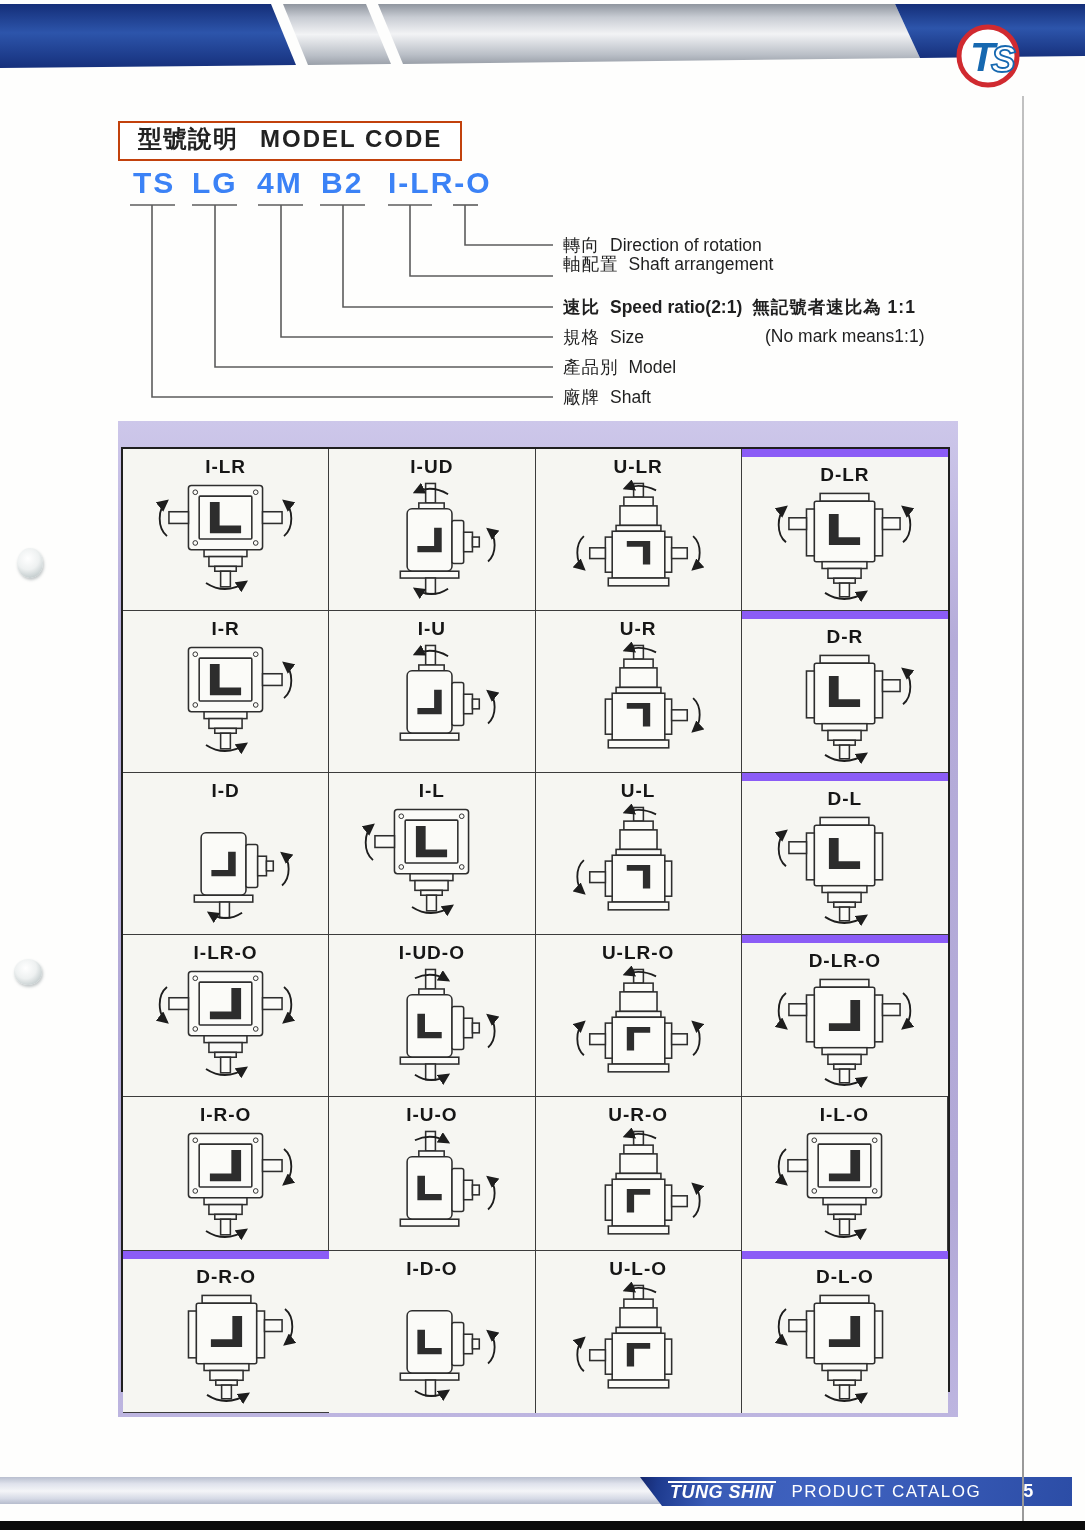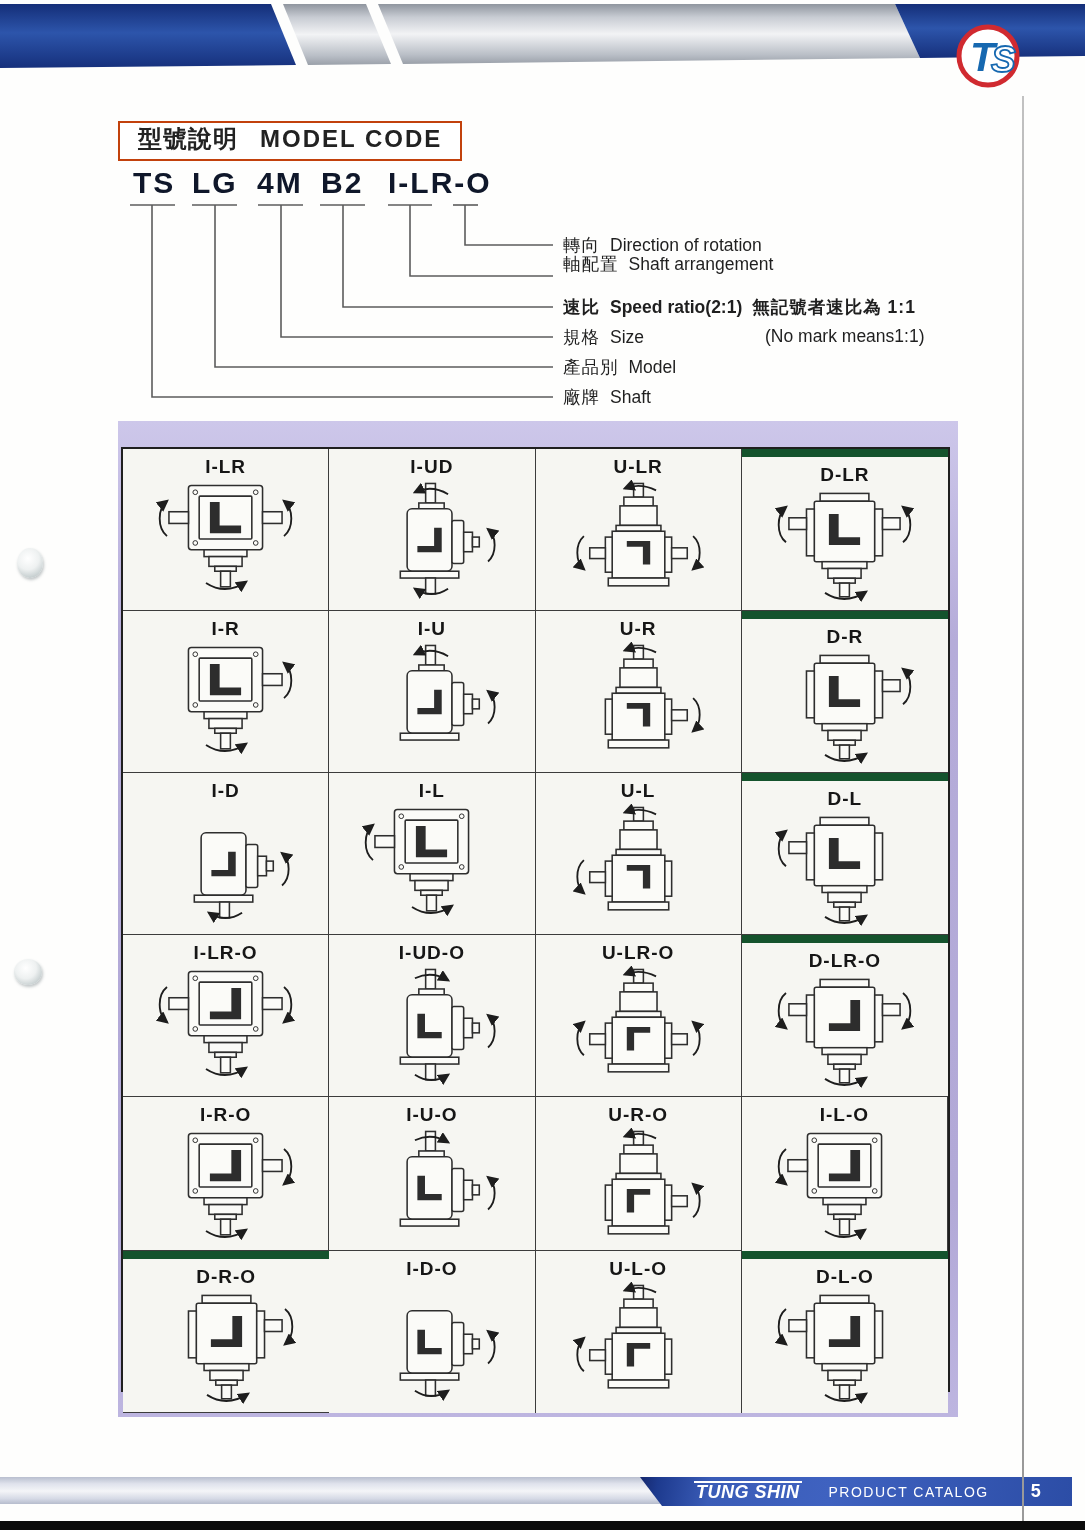--- a/index.html
+++ b/index.html
@@ -15,54 +15,54 @@
         box-shadow:1px 2px 3px rgba(120,130,135,.45);}
   .edge-line{position:absolute;width:2px;background:linear-gradient(180deg,#c2c2c2,#8f8f8f 40%,#9a9a9a);}
   .scan-strip{position:absolute;left:0;width:1085px;background:#0b0b0b;}
 
   
   .title-box{position:absolute;border:2px solid #c2410c;padding:0 18px 4px 18px;background:#fff;
              font-weight:bold;font-size:24px;letter-spacing:1px;white-space:nowrap;}
   .title-box .en{margin-left:22px;letter-spacing:2px;}
 
   
-  .code-part{position:absolute;font-weight:bold;font-size:30px;letter-spacing:2px;color:#0f172a;white-space:nowrap;}
+  .code-part{position:absolute;font-weight:bold;font-size:30px;letter-spacing:2px;color:#3b82f6;white-space:nowrap;}
   .leader-svg{position:absolute;left:0;top:0;pointer-events:none;}
   .mc-label{position:absolute;font-size:17.5px;color:#1f1f1f;white-space:nowrap;}
   .mc-label .zh{letter-spacing:1px;}
   .mc-label .en{margin-left:10px;}
   .mc-label .note{margin-left:10px;letter-spacing:1px;}
 
   
   .purple-panel{position:absolute;left:118px;top:421px;width:840px;height:996px;
                 background:linear-gradient(180deg,#cdc7ea 0%,#b5acd9 22%,#b2a9d7 78%,#bdb5e0 100%);}
-  .matrix{position:absolute;left:121px;top:447px;width:829px;height:945px;background:#14532d;
+  .matrix{position:absolute;left:121px;top:447px;width:829px;height:945px;background:#8b5cf6;
           border:2px solid #1f1f1f;box-sizing:border-box;display:grid;
           grid-template-columns:repeat(4,1fr);grid-template-rows:repeat(6,1fr);}
   .cell{border-right:1.5px solid #3c3c3c;border-bottom:1.5px solid #3c3c3c;
         display:flex;flex-direction:column;align-items:center;background:#f6f6f2;}
   .cell.last-col{border-right:none;margin-top:8px;}
   .cell.last-row{border-bottom:none;}
   .cell-label{margin-top:7px;font-weight:bold;font-size:19px;letter-spacing:1px;color:#161616;}
   .cell svg{margin-top:2px;}
   .part{fill:#fbfbf8;stroke:#2e2e2e;stroke-width:1.6;}
   .screw{fill:#fbfbf8;stroke:#2e2e2e;stroke-width:1;}
   .wire{fill:none;stroke:#1d1d1d;stroke-width:1.9;}
   .lglyph{fill:#2d2d2d;stroke:none;}
 
   
   .foot-silver{position:absolute;left:0;top:1477px;width:1062px;height:27px;
                background:linear-gradient(180deg,#b9bfcf 0%,#dfe2ec 25%,#f4f5f8 52%,#d6dae6 80%,#b6bccd 100%);}
   .foot-blue{position:absolute;left:632px;top:1477px;width:440px;height:29px;
              clip-path:polygon(8px 0,440px 0,440px 100%,30px 100%);
              background:linear-gradient(100deg,#121f5e 0%,#1d3a8e 6%,#3a5cb7 18%,#3f62c0 45%,#2c4da6 100%);
              display:flex;align-items:center;color:#fff;}
-  .brand-mark{margin-left:62px;font-style:italic;font-weight:bold;font-size:18px;letter-spacing:.5px;
+  .brand-mark{margin-left:36px;font-style:italic;font-weight:bold;font-size:18px;letter-spacing:.5px;
               border-top:2px solid #fff;line-height:19px;padding:0 2px;}
-  .catalog-text{margin-left:27px;font-size:14px;letter-spacing:1.5px;}
+  .catalog-text{margin-left:16px;font-size:17px;letter-spacing:1.5px;}
   .page-num{margin-left:42px;font-size:18px;font-weight:bold;}
 </style>
 </head>
 <body>
 
 <div class="page">
 
   <svg width="0" height="0" style="position:absolute">
     <defs>
       <marker id="ah" viewBox="0 0 10 10" refX="8" refY="5" markerWidth="6.5" markerHeight="6.5" orient="auto-start-reverse">

